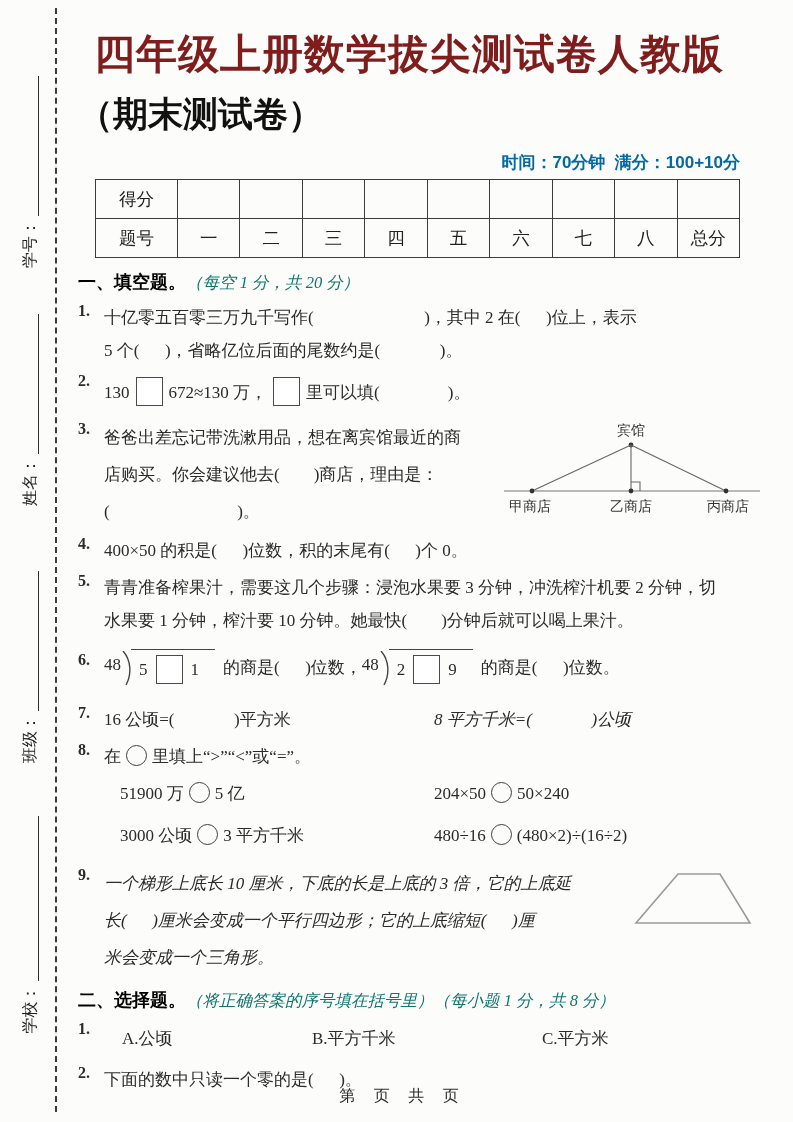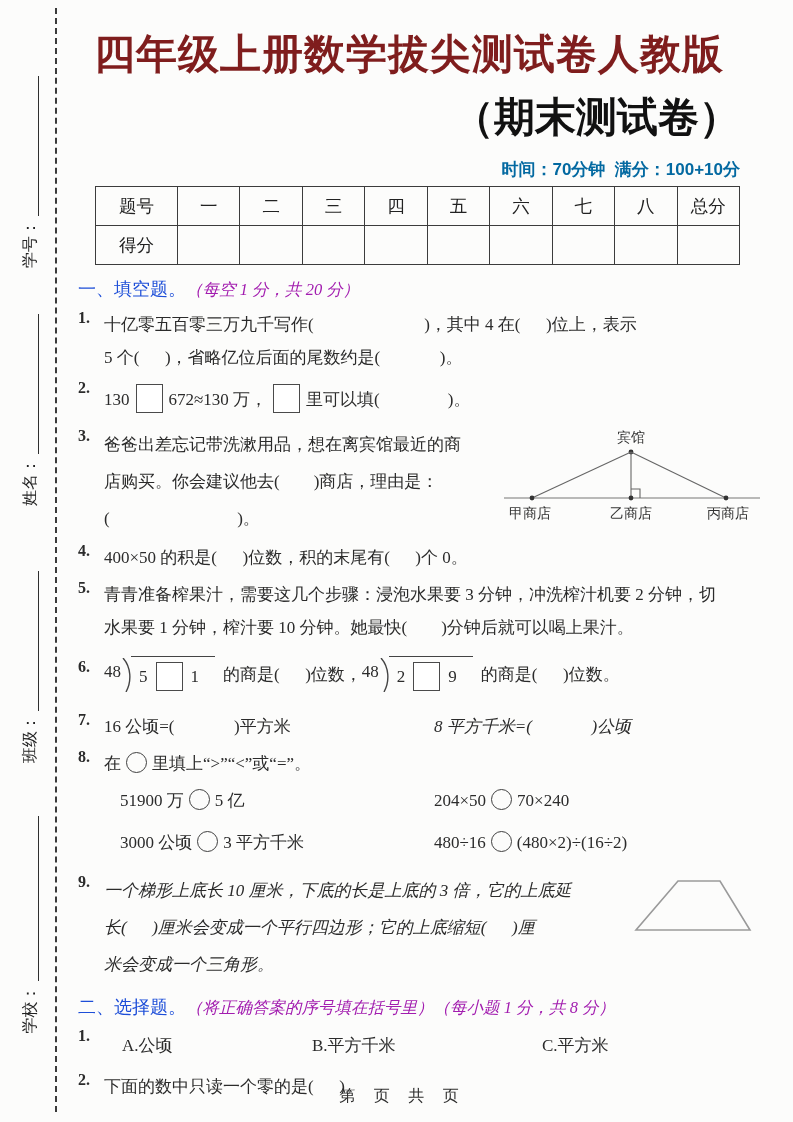--- a/index.html
+++ b/index.html
@@ -22,39 +22,39 @@
     font-size:16px;color:#222;white-space:nowrap;
   }
   .side-item .su{display:inline-block;width:140px;height:1.05em;border-bottom:1.7px solid #2f2f2f;}
   
   .main{position:absolute;left:78px;top:30px;width:662px;}
   .title{
     text-align:center;font-family:"Liberation Sans","DejaVu Sans",sans-serif;
     font-weight:700;font-size:41px;letter-spacing:1px;color:#7f1d1d;line-height:1.2;
   }
   .subtitle{
-    text-align:right;font-family:"Liberation Sans","DejaVu Sans",sans-serif;
-    font-weight:700;font-size:41px;color:#111;margin-top:14px;line-height:1.2;
+    text-align:left;font-family:"Liberation Sans","DejaVu Sans",sans-serif;
+    font-weight:700;font-size:35px;color:#111;margin-top:14px;line-height:1.2;
   }
   .meta{
     text-align:right;font-family:"Liberation Sans","DejaVu Sans",sans-serif;
     font-weight:600;font-size:17px;margin-top:16px;white-space:pre;color:#0369a1;
   }
   
   table.score{
     border-collapse:collapse;table-layout:fixed;width:645px;margin:5px 0 0 17px;
   }
   table.score td{
     border:1.6px solid #3c3c3c;height:38px;text-align:center;
     font-size:17.5px;color:#222;padding:0;
   }
   
   .sec-head{margin-top:10px;font-size:18px;line-height:28px;white-space:pre-wrap;}
-  .sec-head .sec-t{font-weight:400;color:#1d4ed8;}
-  .sec-head .sec-n{font-style:italic;font-size:16.5px;color:#a21caf;text-align:right;}
+  .sec-head .sec-t{font-weight:700;color:#000000;}
+  .sec-head .sec-n{font-style:italic;font-size:16.5px;color:#0f766e;text-align:right;}
   .q{display:flex;margin-top:4px;}
   .qnum{width:26px;flex:none;font-weight:700;font-size:16px;padding-top:1px;text-align:left;}
   .qbody{flex:1;min-width:0;}
   .qline{line-height:33px;white-space:pre-wrap;}
   .qline.sp{line-height:37px;}
   .flexrow{display:flex;align-items:center;flex-wrap:nowrap;}
   
   .sqbox{display:inline-block;width:25px;height:27px;border:1.2px solid #4a4a4a;background:#fff;vertical-align:-8px;margin:0 6px;}
   .cmp-circle{display:inline-block;width:19px;height:19px;border:1.4px solid #3f3f3f;border-radius:50%;vertical-align:-4px;margin:0 5px;background:transparent;}
   
@@ -127,52 +127,52 @@
         <col>
         <col>
         <col>
         <col>
         <col>
         <col>
         <col>
       </colgroup>
     <tbody>
         <tr>
+      <td>得分</td>
+      <td></td>
+      <td></td>
+      <td></td>
+      <td></td>
+      <td></td>
+      <td></td>
+      <td></td>
+      <td></td>
+      <td></td>
+    </tr>
+    <tr>
       <td>题号</td>
       <td>一</td>
       <td>二</td>
       <td>三</td>
       <td>四</td>
       <td>五</td>
       <td>六</td>
       <td>七</td>
       <td>八</td>
       <td>总分</td>
     </tr>
-    <tr>
-      <td>得分</td>
-      <td></td>
-      <td></td>
-      <td></td>
-      <td></td>
-      <td></td>
-      <td></td>
-      <td></td>
-      <td></td>
-      <td></td>
-    </tr>
   </tbody>
     </table>
 
   <div class="sec-head"><span class="sec-t">一、填空题。</span><span class="sec-n">（每空 1 分，共 20 分）</span></div>
 
   <div class="q">
     <span class="qnum">1.</span>
     <div class="qbody">
-      <div class="qline">十亿零五百零三万九千写作(                          )，其中 4 在(      )位上，表示</div>
+      <div class="qline">十亿零五百零三万九千写作(                          )，其中 2 在(      )位上，表示</div>
       <div class="qline">5 个(      )，省略亿位后面的尾数约是(              )。</div>
     </div>
   </div>
 
   <div class="q">
     <span class="qnum">2.</span>
     <div class="qbody">
       <div class="qline" style="line-height:44px;"><span>130</span><span class="sqbox"></span><span>672≈130 万，</span><span class="sqbox"></span><span>里可以填(                )。</span></div>
     </div>
   </div>
@@ -257,21 +257,21 @@
       <span class="c2">8 平方千米=(              )公顷</span>
     </div>
   </div>
 
   <div class="q">
     <span class="qnum">8.</span>
     <div class="qbody">
       <div class="qline"><span>在</span><span class="cmp-circle"></span><span>里填上“&gt;”“&lt;”或“=”。</span></div>
       <div class="cmprow">
         <span class="c1"><span>51900 万</span><span class="cmp-circle"></span><span>5 亿</span></span>
-        <span><span>204×50</span><span class="cmp-circle"></span><span>70×240</span></span>
+        <span><span>204×50</span><span class="cmp-circle"></span><span>50×240</span></span>
       </div>
       <div class="cmprow">
         <span class="c1"><span>3000 公顷</span><span class="cmp-circle"></span><span>3 平方千米</span></span>
         <span><span>480÷16</span><span class="cmp-circle"></span><span>(480×2)÷(16÷2)</span></span>
       </div>
     </div>
   </div>
 
   <div class="q" style="margin-top:8px;">
     <span class="qnum">9.</span>

